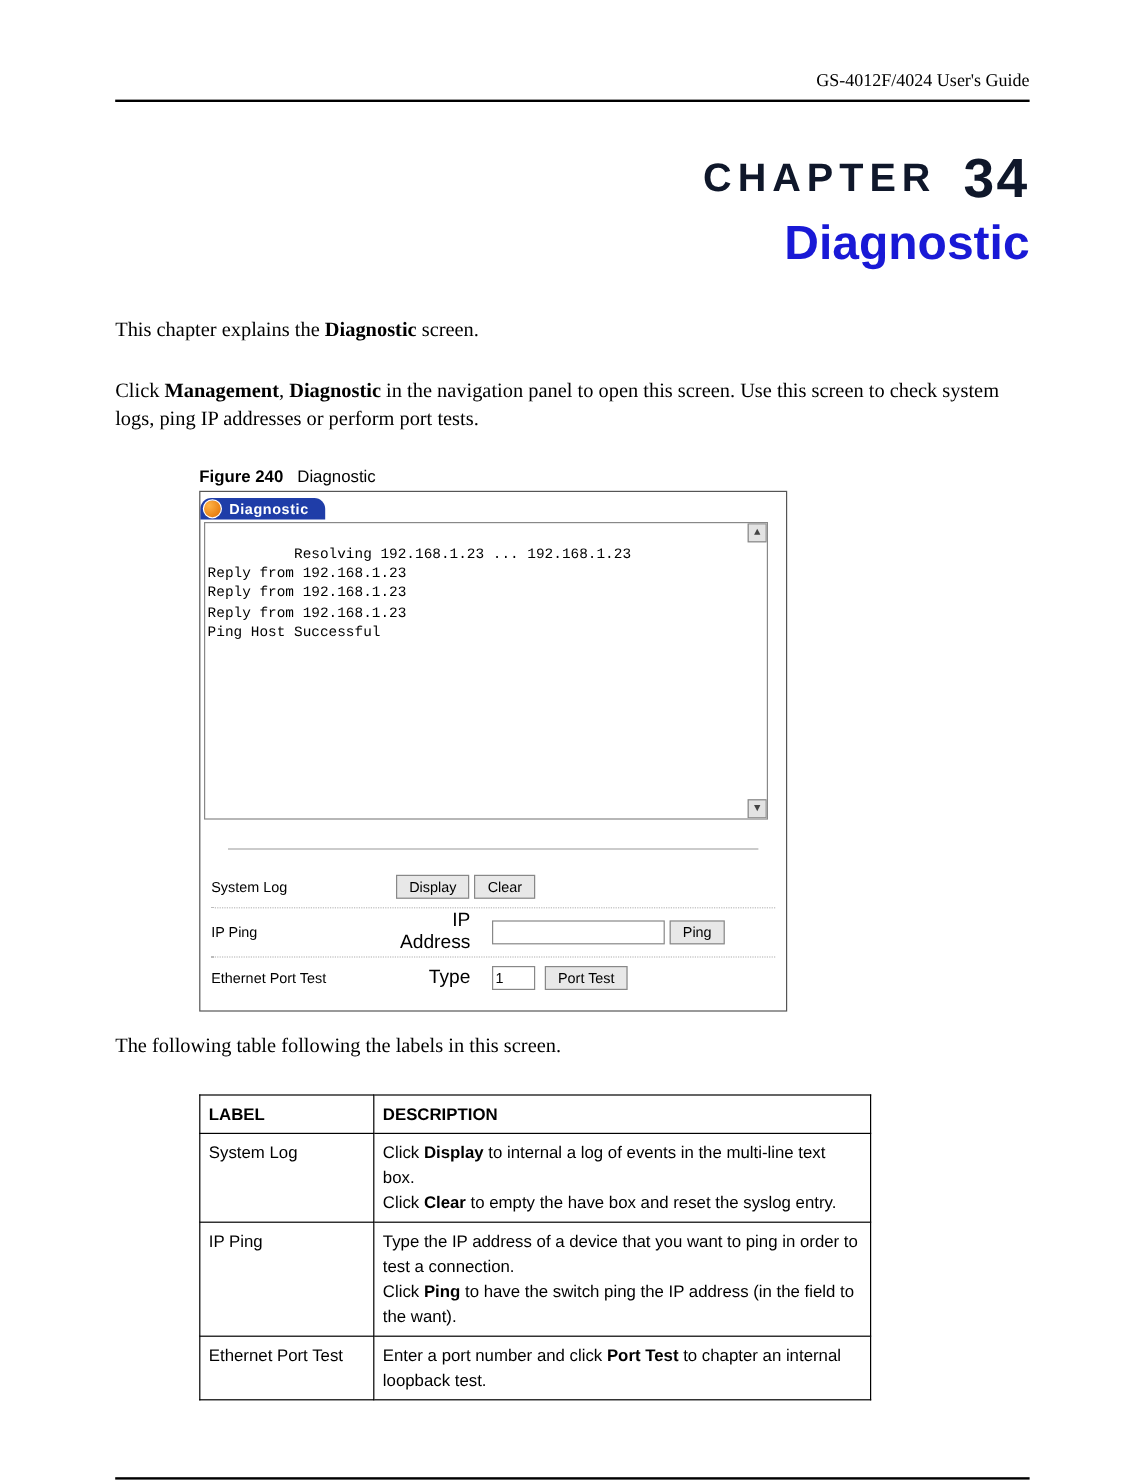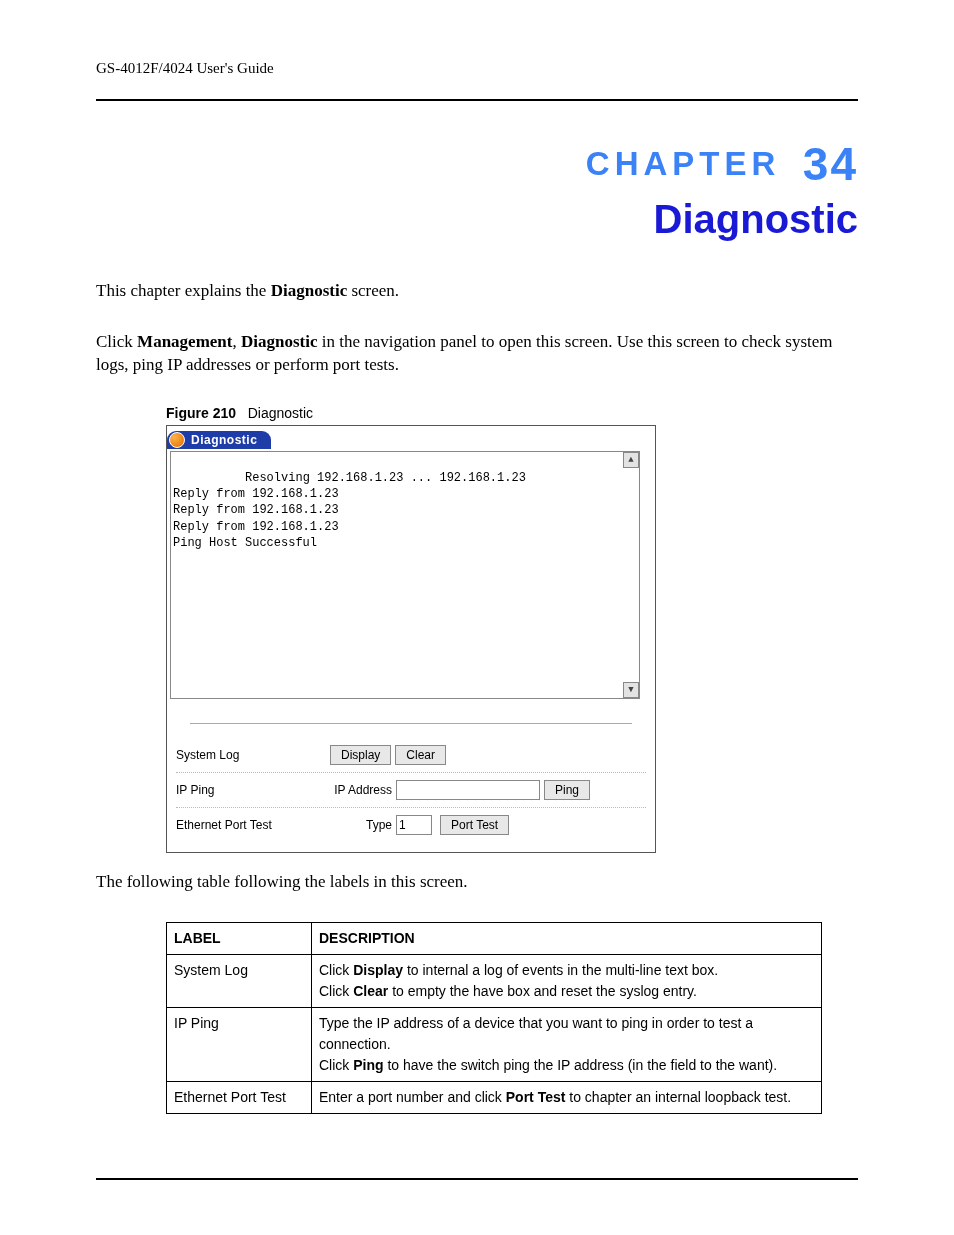--- a/index.html
+++ b/index.html
@@ -8,32 +8,32 @@
     background: #fff;
     font-family: "Times New Roman", Times, serif;
     color: #000;
     width: 954px;
   }
   .page {
     padding: 60px 96px 40px 96px;
     box-sizing: border-box;
   }
   .header-right {
-    text-align: left;
+    text-align: right;
     font-size: 15px;
-    margin-bottom: 22px;
+    margin-bottom: 6px;
   }
   .header-rule {
     border: none;
     border-top: 2px solid #000;
     margin: 0 0 36px 0;
   }
   .chapter-heading {
     text-align: right;
-    color: #3b82f6;
+    color: #0f172a;
     font-family: Arial, Helvetica, sans-serif;
     font-weight: bold;
     margin: 0 0 6px 0;
   }
   .chapter-heading .ch-word {
     font-size: 33px;
     letter-spacing: 5px;
     vertical-align: middle;
     font-variant: small-caps;
   }
@@ -159,22 +159,22 @@
     min-height: 30px;
     border-bottom: 1px dotted #bbb;
     padding: 2px 0;
   }
   .fig-row:last-child { border-bottom: none; }
   .fig-row-label {
     width: 154px;
     font-size: 12px;
   }
   .fig-sub-label {
-    font-size: 12px;
-    margin-right: 4px;
+    font-size: 16px;
+    margin-right: 18px;
     text-align: right;
     width: 62px;
   }
   .fig-btn {
     font-family: Tahoma, Arial, sans-serif;
     font-size: 12px;
     height: 20px;
     padding: 0 10px;
     background: #e8e8e8;
     border: 1px solid #888;
@@ -184,21 +184,21 @@
     font-family: Tahoma, Arial, sans-serif;
     font-size: 12px;
     height: 18px;
     border: 1px solid #888;
     padding: 0 2px;
   }
   .fig-input.ip { width: 138px; margin-right: 4px; }
   .fig-input.port { width: 30px; margin-right: 8px; }
   
   .desc-table {
-    width: 656px;
+    width: 560px;
     border-collapse: collapse;
     font-family: Arial, Helvetica, sans-serif;
     font-size: 14px;
     margin-top: 4px;
   }
   .desc-table th, .desc-table td {
     border: 1px solid #000;
     padding: 5px 7px;
     text-align: left;
     vertical-align: top;
@@ -236,21 +236,21 @@
     <span>This chapter explains the </span><b>Diagnostic</b><span> screen.</span>
   </p>
 
 
   <p class="body-text body-indent">
     <span>Click </span><b>Management</b><span>, </span><b>Diagnostic</b><span> in the navigation panel to open this screen. Use this screen to check system logs, ping IP addresses or perform port tests.</span>
   </p>
 
   <div class="body-indent">
     <p class="figure-caption">
-      <b>Figure 210</b>
+      <b>Figure 240</b>
       &nbsp;&nbsp;<span>Diagnostic</span>
     </p>
 
     <div class="fig">
       <div class="fig-tab">
         <div class="fig-tab-pill">
           <span class="fig-tab-dot"></span>
           <span class="fig-tab-label">Diagnostic</span>
         </div>
       </div>

